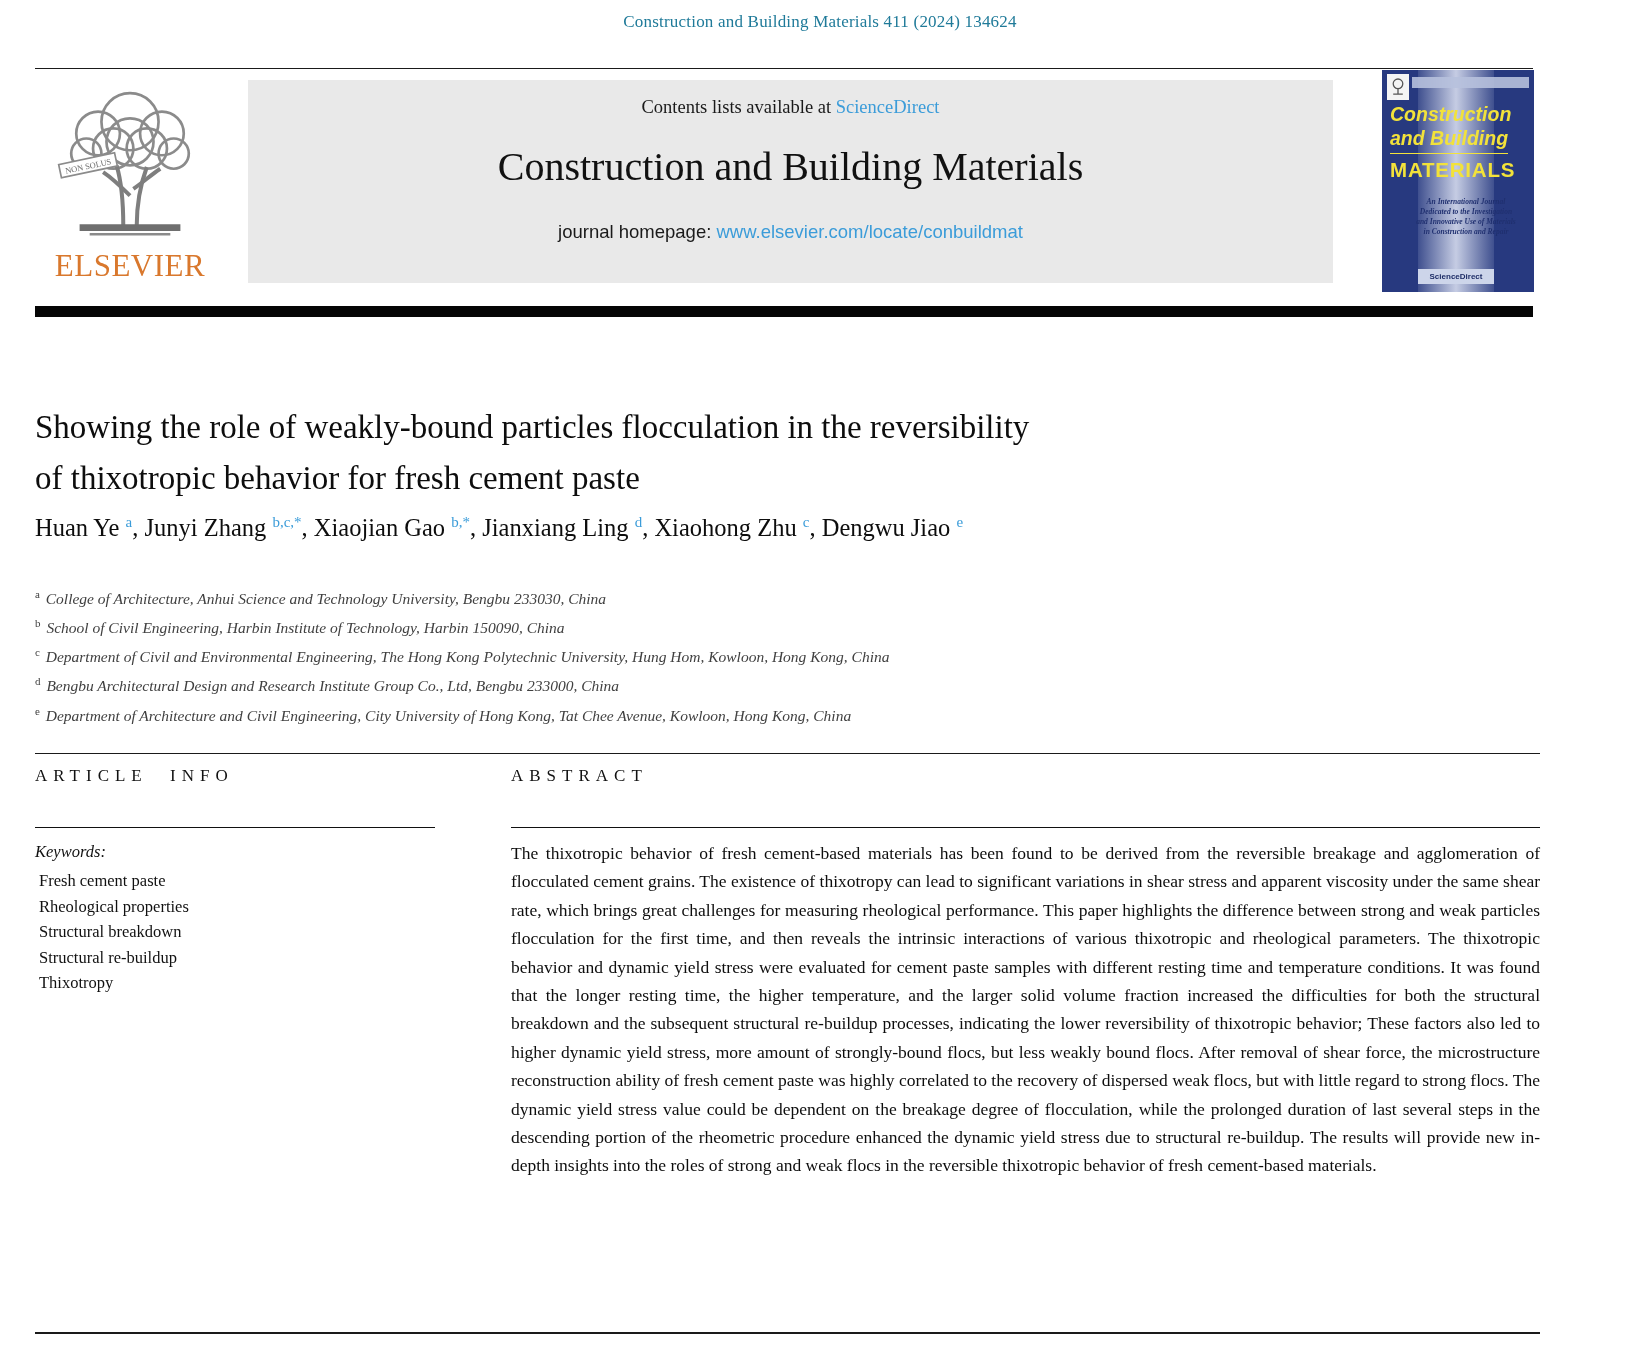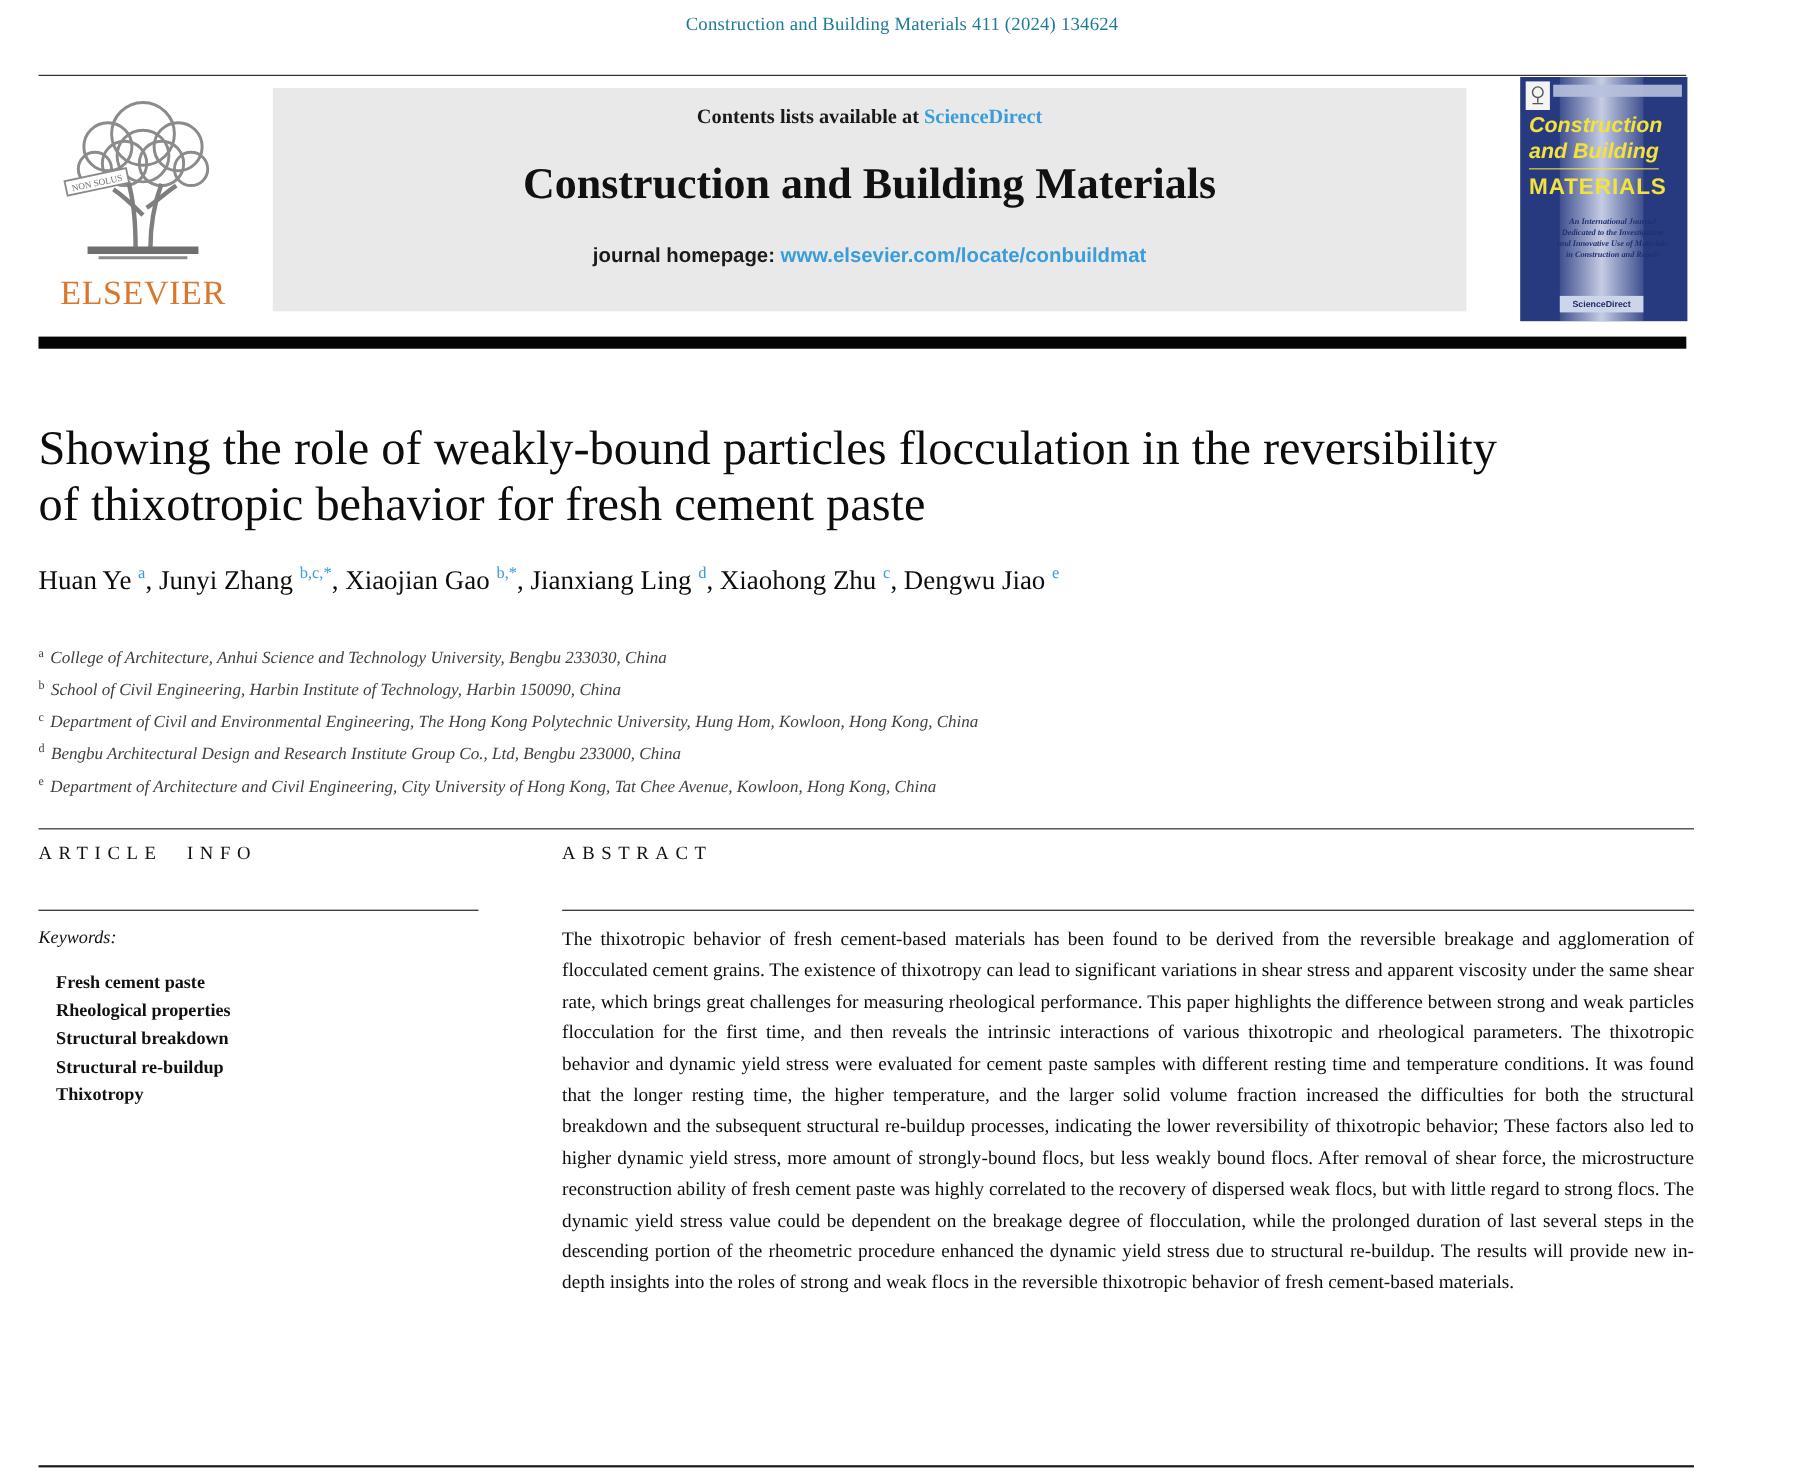--- a/index.html
+++ b/index.html
@@ -10,21 +10,21 @@
   .citation{position:absolute;top:12px;left:0;width:100%;text-align:center;
     font-size:17px;color:var(--teal,#1f7a99);letter-spacing:.2px;}
 
   
   .rule-top{position:absolute;left:35px;top:68px;width:1498px;border-top:1.6px solid #1a1a1a;}
   .black-bar{position:absolute;left:35px;top:306px;width:1498px;height:11px;background:#050505;}
   .rule-mid{position:absolute;left:35px;top:753px;width:1505px;border-top:1.7px solid #1a1a1a;}
   .rule-bottom{position:absolute;left:35px;top:1332px;width:1505px;border-top:2px solid #1a1a1a;}
 
   
-  .gray-box{position:absolute;left:248px;top:80px;width:1085px;height:203px;background:#e9e9e9;text-align:center;font-weight:bold;}
+  .gray-box{position:absolute;left:248px;top:80px;width:1085px;height:203px;background:#e9e9e9;text-align:center;}
   .contents-line{padding-top:17px;font-size:18.5px;color:#1a1a1a;}
   .journal-title{margin-top:25px;font-size:40px;color:#111;}
   .homepage-line{margin-top:31px;font-size:18.5px;font-family:"Liberation Sans",sans-serif;color:#1a1a1a;}
   .blue-link{color:var(--link,#3b9cd9);text-decoration:none;cursor:pointer;}
 
   .elsevier{position:absolute;left:35px;top:78px;width:190px;height:210px;text-align:center;}
   .elsevier svg{display:block;margin:0 auto;}
   .elsevier-word{margin-top:2px;font-size:31px;color:var(--orange,#d9782d);letter-spacing:.5px;font-family:"Liberation Serif",serif;}
 
   
@@ -37,34 +37,34 @@
   .cover-text{position:absolute;left:0;top:32px;width:100%;text-align:left;padding-left:8px;box-sizing:border-box;}
   .cover-t1{font-style:italic;font-weight:bold;font-size:19.5px;color:var(--yellow,#f2e23a);line-height:24px;font-family:"Liberation Sans",sans-serif;}
   .cover-sep{width:118px;border-top:1.4px solid var(--yellow,#f2e23a);margin:3px 0 3px 0;}
   .cover-t2{font-weight:bold;font-size:20.5px;color:var(--yellow,#f2e23a);letter-spacing:.8px;line-height:26px;font-family:"Liberation Sans",sans-serif;}
   .cover-tagline{margin-top:14px;width:104px;margin-left:24px;font-size:7.5px;font-style:italic;font-weight:bold;
     color:#203070;text-align:center;line-height:10px;}
   .cover-footer{position:absolute;bottom:8px;left:36px;width:76px;text-align:center;
     font-size:8px;font-weight:bold;color:#1d2c66;background:#cdd5ea;padding:3px 0;font-family:"Liberation Sans",sans-serif;}
 
   
-  .art-title{position:absolute;left:35px;top:382px;width:1340px;font-size:44px;line-height:51px;color:#0d0d0d;}
+  .art-title{position:absolute;left:35px;top:402px;width:1340px;font-size:33px;line-height:51px;color:#0d0d0d;}
   .authors{position:absolute;left:35px;top:514px;width:1480px;font-size:24.5px;color:#0d0d0d;}
   .authors sup{color:var(--link,#3b9cd9);font-size:15px;}
   .affils{position:absolute;left:35px;top:582px;width:1400px;font-size:15.5px;font-style:italic;line-height:25px;color:#404040;}
   .affils sup{font-style:normal;font-size:11px;margin-right:2px;}
 
   
   .cols{position:absolute;left:35px;top:766px;width:1505px;display:flex;}
   .col-left{width:400px;margin-right:76px;flex:none;}
   .col-right{flex:1;}
   .col-heading{font-size:17px;letter-spacing:6px;word-spacing:12px;color:#111;}
   .col-rule{border-top:1.4px solid #111;margin-top:41px;}
   .kw-label{margin-top:11px;font-style:italic;font-size:16.5px;line-height:25px;}
-  .kw-list{list-style:none;margin:16px;padding:0;font-size:16.5px;line-height:25.5px;font-weight:bold;}
+  .kw-list{list-style:none;margin:4px;padding:0;font-size:16.5px;line-height:25.5px;}
   .abstract{margin-top:11px;font-size:17.5px;line-height:28.4px;text-align:justify;color:#0d0d0d;}
 </style>
 </head>
 <body>
 
 <div class="page">
 
   <div class="citation">Construction and Building Materials 411 (2024) 134624</div>
 
   <div class="rule-top"></div>

